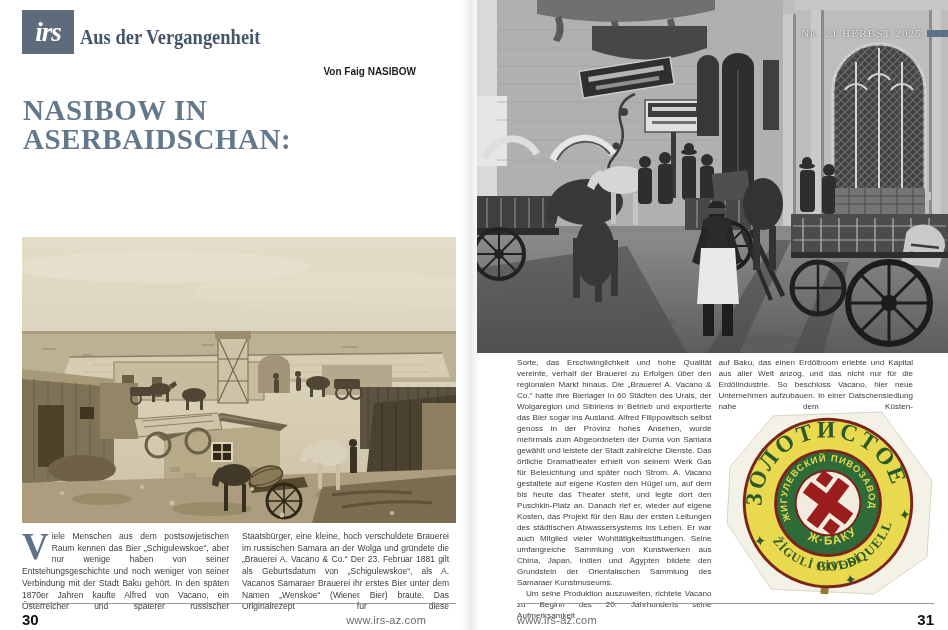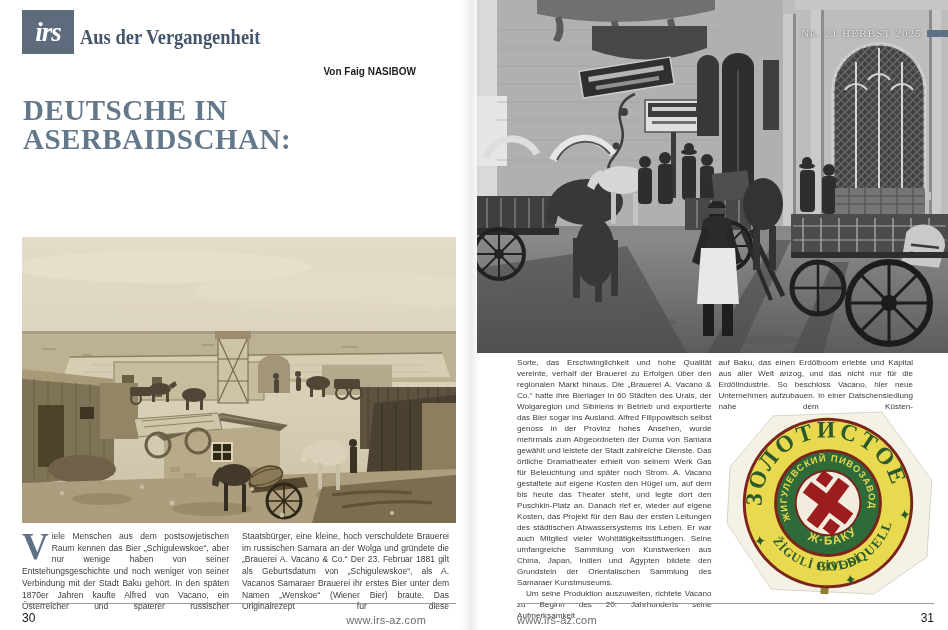--- a/index.html
+++ b/index.html
@@ -32,21 +32,21 @@
   .intro-cols{position:absolute;left:22px;top:531px;width:434px;display:flex;gap:13px;}
   .intro-cols .col{width:207px;font-size:8.5px;line-height:11.7px;text-align:justify;
                    text-align-last:justify;color:#3c3c3c;hyphens:auto;}
   .dropcap{float:left;font-family:"Liberation Serif",serif;font-weight:bold;font-size:37px;
            line-height:30px;color:#5e7186;margin:1px 3px 0 0;}
 
   .pfoot{position:absolute;top:603px;border-top:1px solid #9a9a9a;display:flex;
          justify-content:space-between;align-items:flex-start;padding-top:7px;}
   .pfoot-left{left:22px;width:434px;}
   .pfoot-right{left:43px;width:417px;}
-  .pagenum{font-size:12px;font-weight:normal;color:#111;}
+  .pagenum{font-size:15px;font-weight:bold;color:#111;}
   .foot-url{font-size:11px;color:#6b6b6b;letter-spacing:.2px;}
   .pfoot-left .foot-url{margin-right:30px;margin-top:3px;}
   .pfoot-right .foot-url{margin-top:3px;}
 
   
   .photo-right{position:absolute;left:3px;top:0;width:471px;height:353px;}
   .issue-tag{position:absolute;top:27px;right:0;display:flex;align-items:center;z-index:5;}
   .issue-tag .issue-text{font-family:"Liberation Serif",serif;font-size:11px;color:#e9e9e9;
         letter-spacing:1.2px;font-variant:small-caps;text-shadow:0 0 2px rgba(0,0,0,.7);white-space:nowrap;}
   .issue-bar{width:21px;height:7px;background:#5b7186;margin-left:5px;}
@@ -65,21 +65,21 @@
 
   <div class="page page-left">
 
     <div class="logo-box">
       <span>irs</span>
     </div>
     <div class="section-title">Aus der Vergangenheit</div>
     <div class="byline">Von Faig NASIBOW</div>
 
     <div class="headline">
-      <div class="hl-blue">DEUTSCHE IN</div>
+      <div class="hl-blue">NASIBOW IN</div>
       <div class="hl-blue">ASERBAIDSCHAN:</div>
     </div>
 
     <div class="photo-left">
       <svg viewBox="0 0 434 286" preserveAspectRatio="none">
         <defs>
           <linearGradient id="lpSky" x1="0" y1="0" x2="0" y2="1">
             <stop offset="0" stop-color="#e3dcc8"></stop>
               <stop offset=".65" stop-color="#d6cdb4"></stop>
               <stop offset="1" stop-color="#c9bfa4"></stop>

